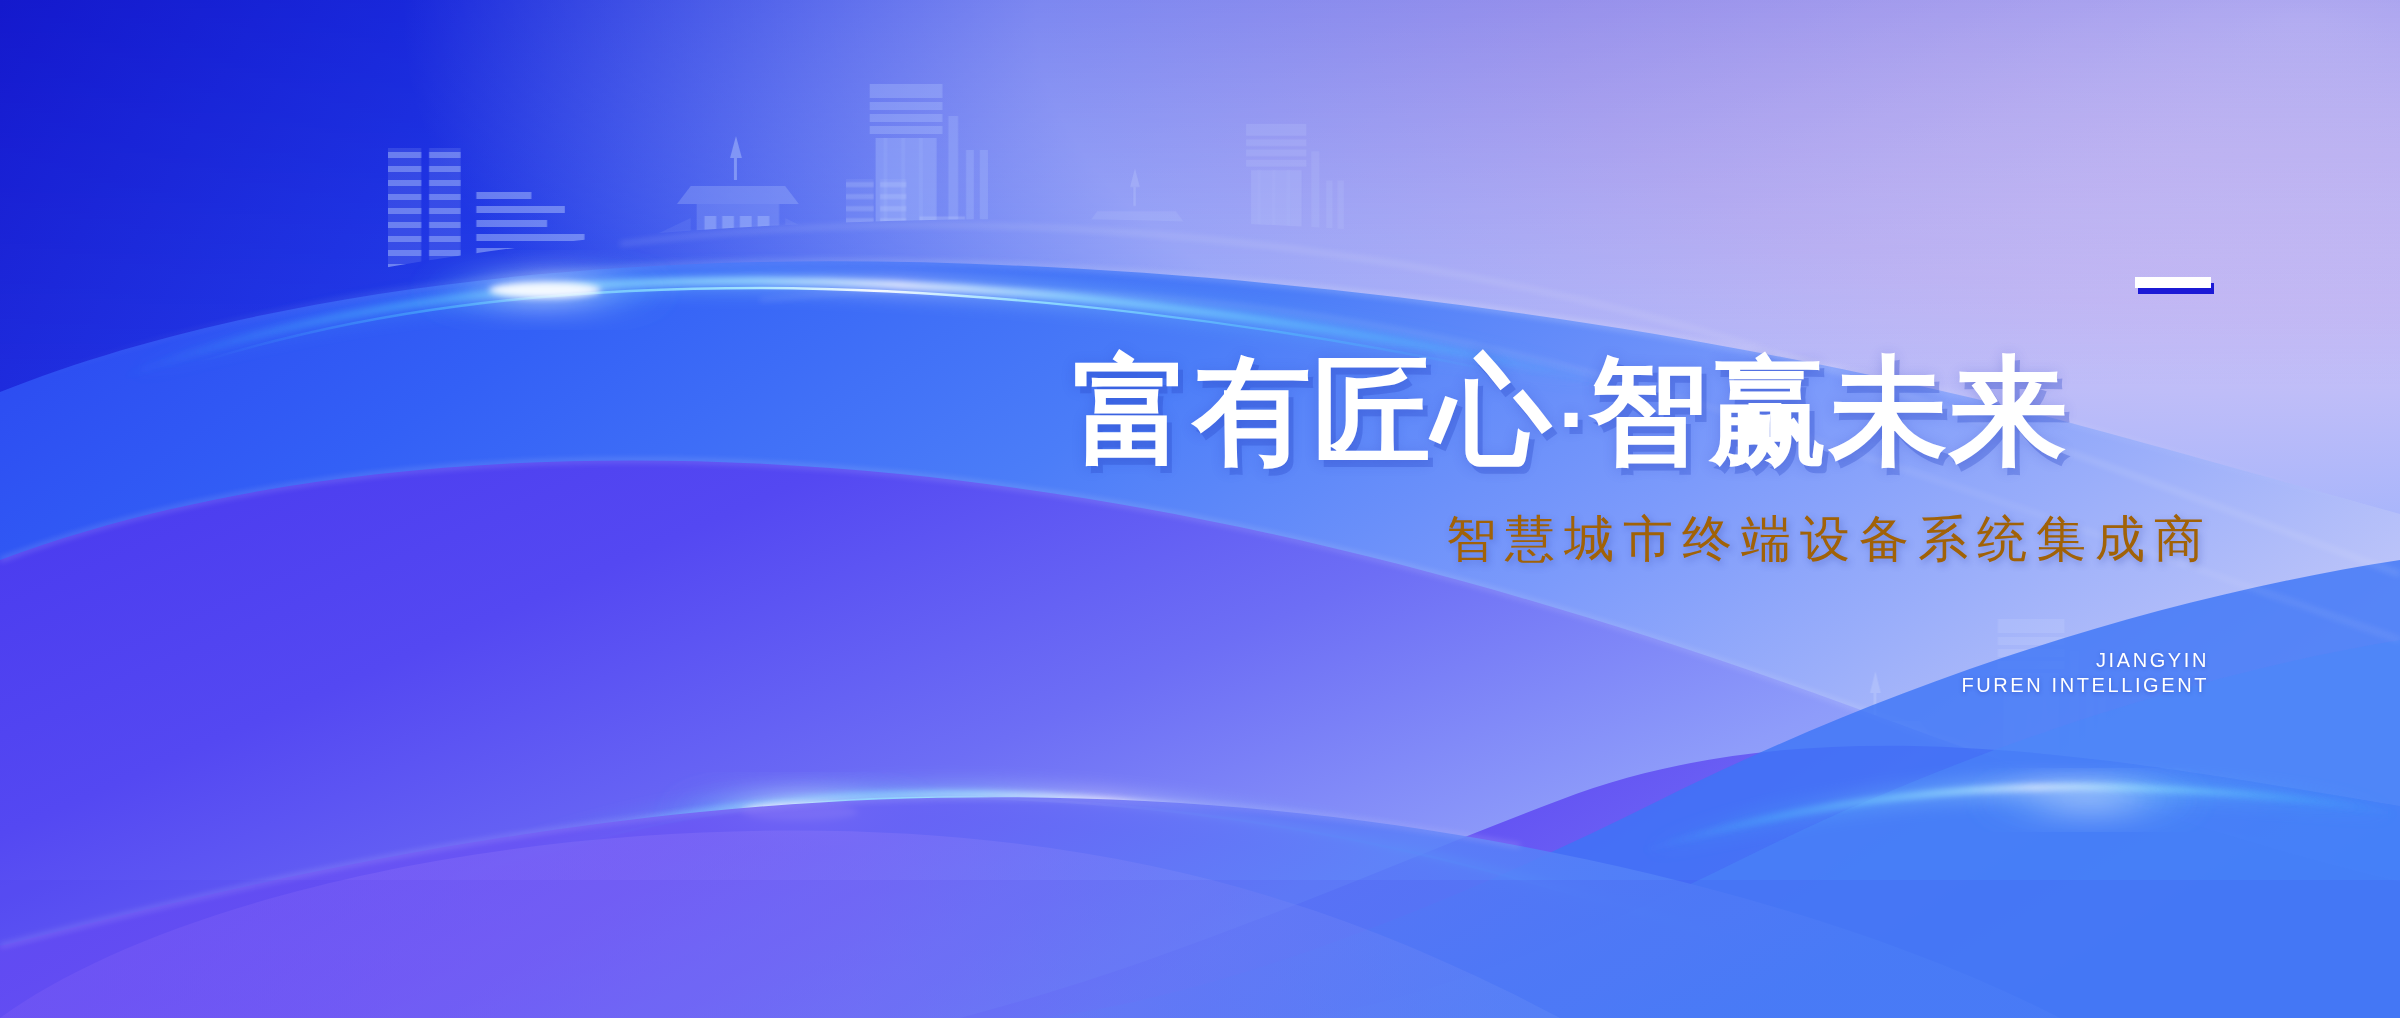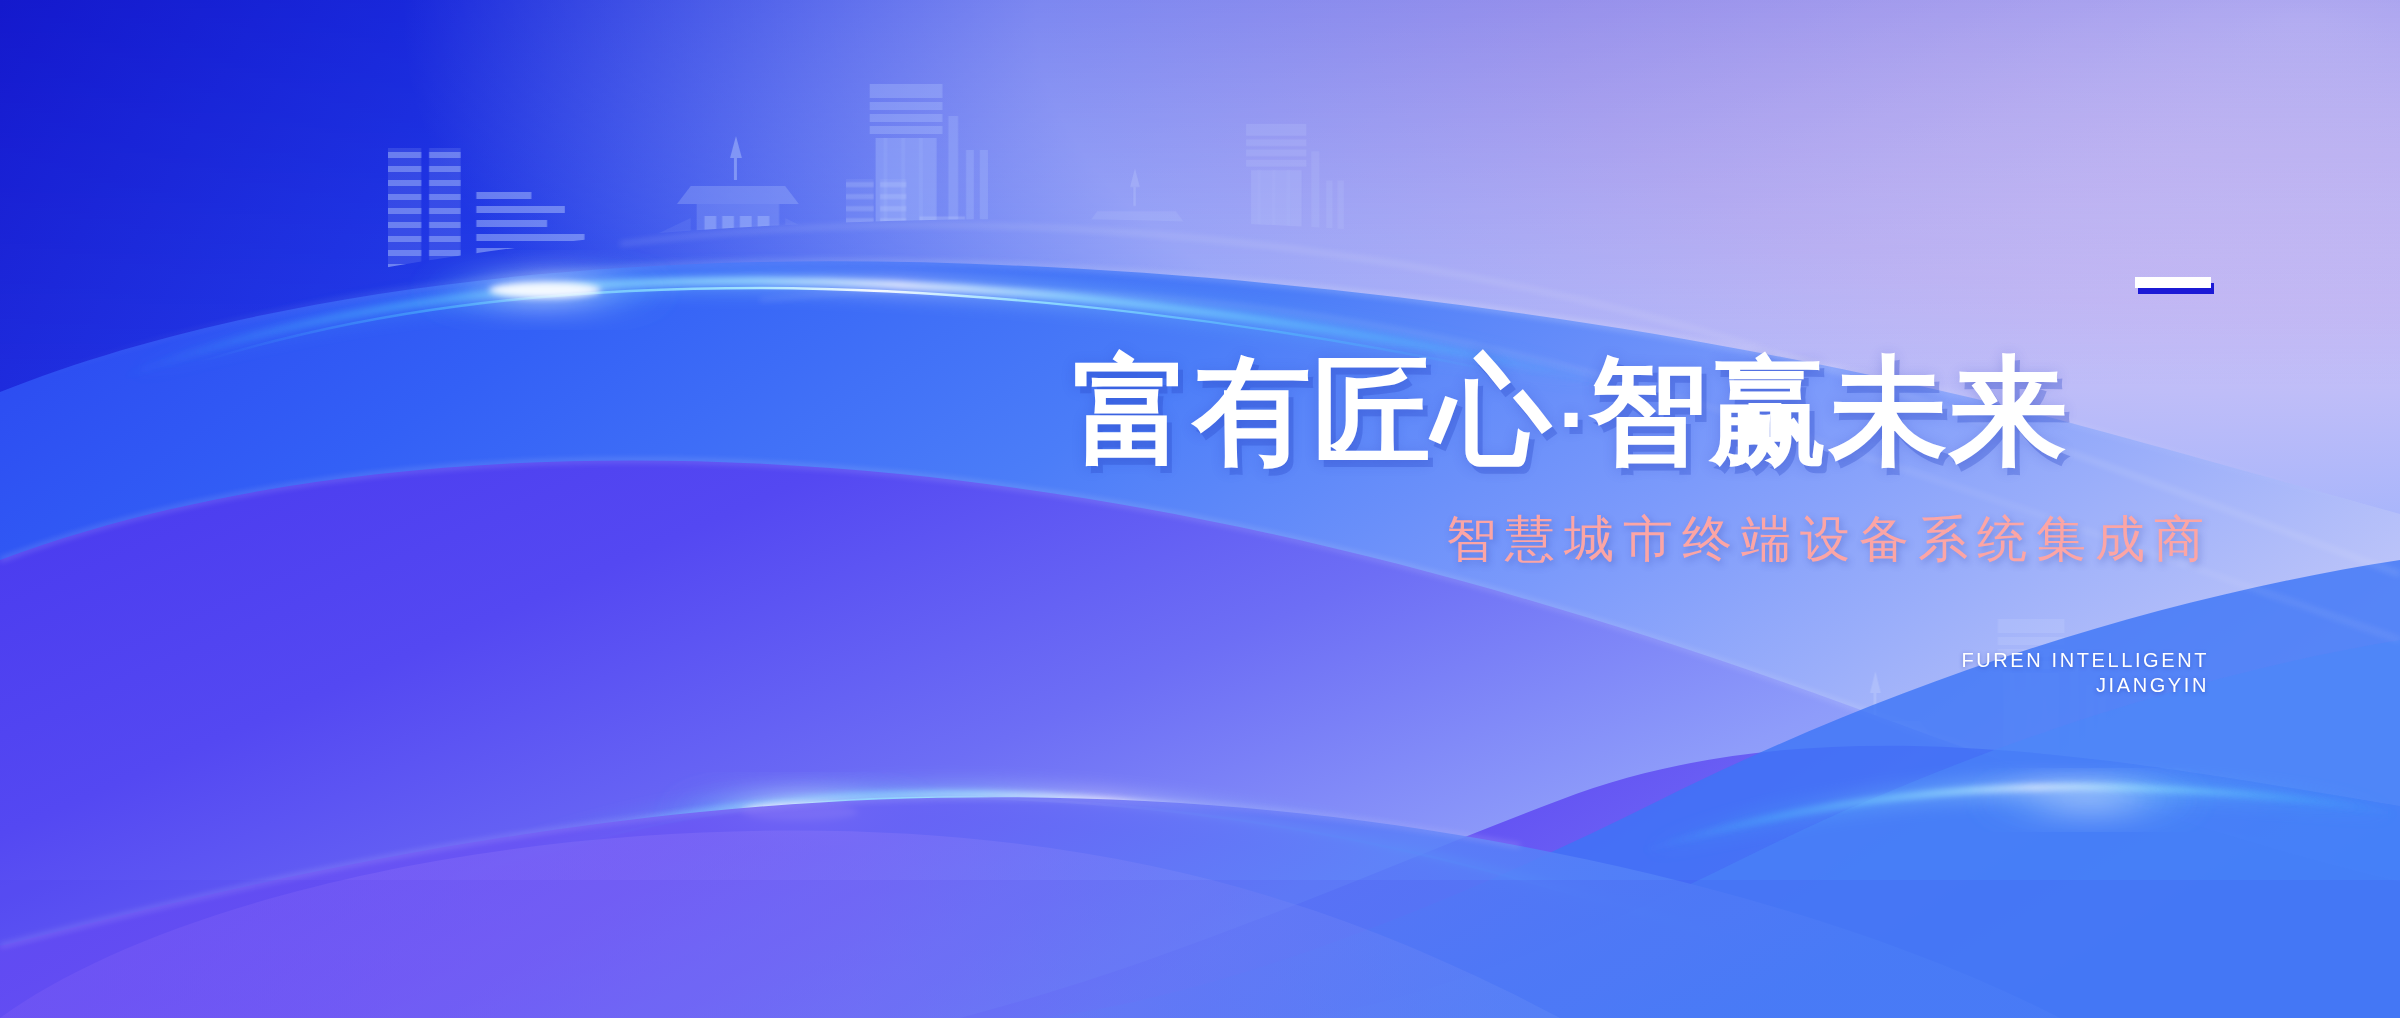--- a/index.html
+++ b/index.html
@@ -69,21 +69,21 @@
   }
 
   .subtitle{
     position:absolute;
     left:1060px; top:512px;
     width:1140px;
     text-align:right;
     font-size:50px;
     line-height:1.1;
     font-weight:normal;
-    color:#fca5a5;
+    color:#a16207;
     letter-spacing:9px;
     white-space:nowrap;
     text-shadow:2px 3px 7px rgba(40,60,170,.35);
     font-family:"DejaVu Sans","Liberation Sans",sans-serif;
   }
 
   .company{
     position:absolute;
     left:1700px; top:648px;
     width:496px;
@@ -629,18 +629,18 @@
 
     <div class="accent-bar"></div>
 
     <div class="title">
       <span>富有匠心</span><span class="dot">·</span><span>智赢未来</span>
     </div>
 
     <div class="subtitle">智慧城市终端设备系统集成商</div>
 
     <div class="company">
+      <div>JIANGYIN</div>
       <div>FUREN INTELLIGENT</div>
-      <div>JIANGYIN</div>
     </div>
 
   </div>
 </div>
 
 </body></html>

